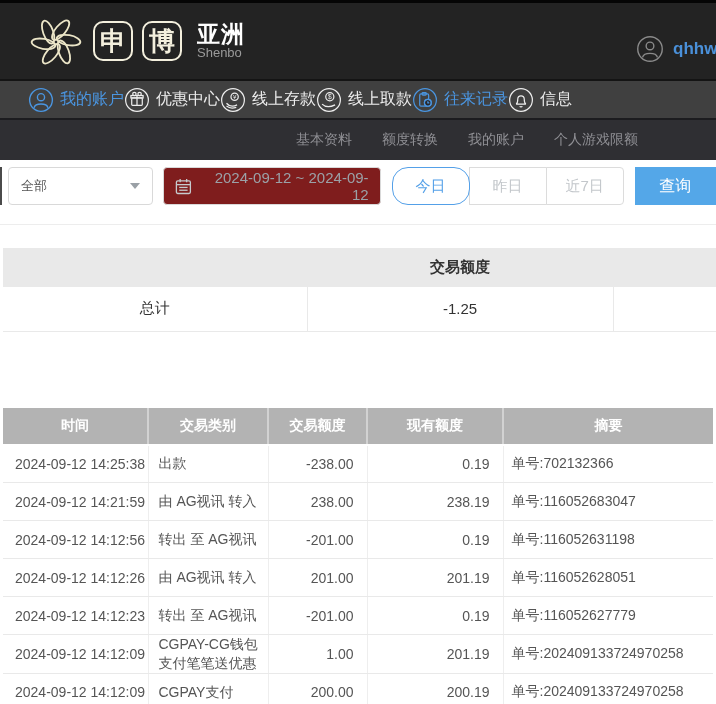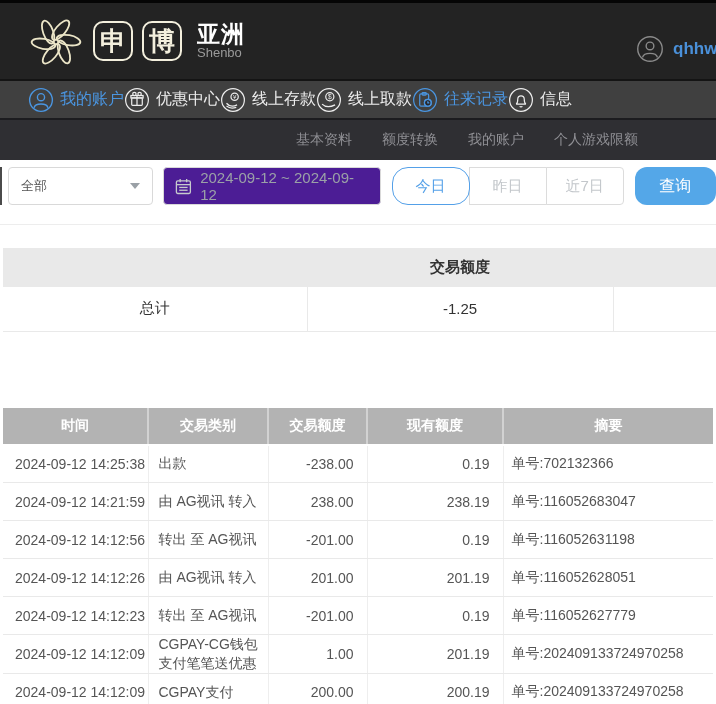--- a/index.html
+++ b/index.html
@@ -41,31 +41,31 @@
   .filter-row { margin-top:7px; height:38px; display:flex; align-items:stretch;
                 padding-left:8px; position:relative; }
   .edge-artifact { position:absolute; left:0; top:0; width:2px; height:38px; background:#4a4a4a; }
   .select-box { width:152px; border:1px solid #d9d9d9; border-radius:4px;
                 display:flex; align-items:center; padding:0 12px; color:#555;
                 font-size:13px; cursor:pointer; background:#fff; }
   .caret { margin-left:auto; width:0; height:0; border-left:5px solid transparent;
            border-right:5px solid transparent; border-top:6px solid #9aa0a6; }
   .date-box { width:228px; margin-left:10px; border:1px solid #d9d9d9; border-radius:4px;
               display:flex; align-items:center; gap:8px; padding:0 11px; cursor:pointer;
-              background:#4c1d95; }
+              background:#7f1d1d;text-align:right; }
   .date-text { color:#9ba1a7; font-size:15px; }
   .seg-group { display:flex; margin-left:11px; }
   .seg-btn { width:78px; border:1px solid #dcdcdc; background:#fff; color:#c3c7cb;
              font-size:15px; display:flex; align-items:center; justify-content:center;
              cursor:pointer; margin-left:-1px; }
   .seg-btn:first-child { margin-left:0; border-radius:4px 0 0 4px; }
   .seg-btn:last-child { border-radius:0 4px 4px 0; }
   .seg-btn.active { border:1px solid #54a0e8; color:#54a0e8; z-index:2; border-radius:16px; }
   .search-btn { margin-left:11px; width:86px; background:#54a7e8; color:#fff; font-size:16px;
-                border:none; border-radius:12px; display:flex; align-items:center;
+                border:none; border-radius:0; display:flex; align-items:center;
                 justify-content:center; cursor:pointer; }
 
   .hairline { margin-top:19px; height:1px; background:#ededed; }
 
   
   .summary-table { margin-top:23px; margin-left:3px; width:760px; border-collapse:collapse;
                    table-layout:fixed; }
   .summary-table thead tr { height:39px; background:#e9e9e9; }
   .summary-table thead td { text-align:center; color:#333; font-size:15px; font-weight:bold; }
   .summary-table tbody tr { height:44px; }

